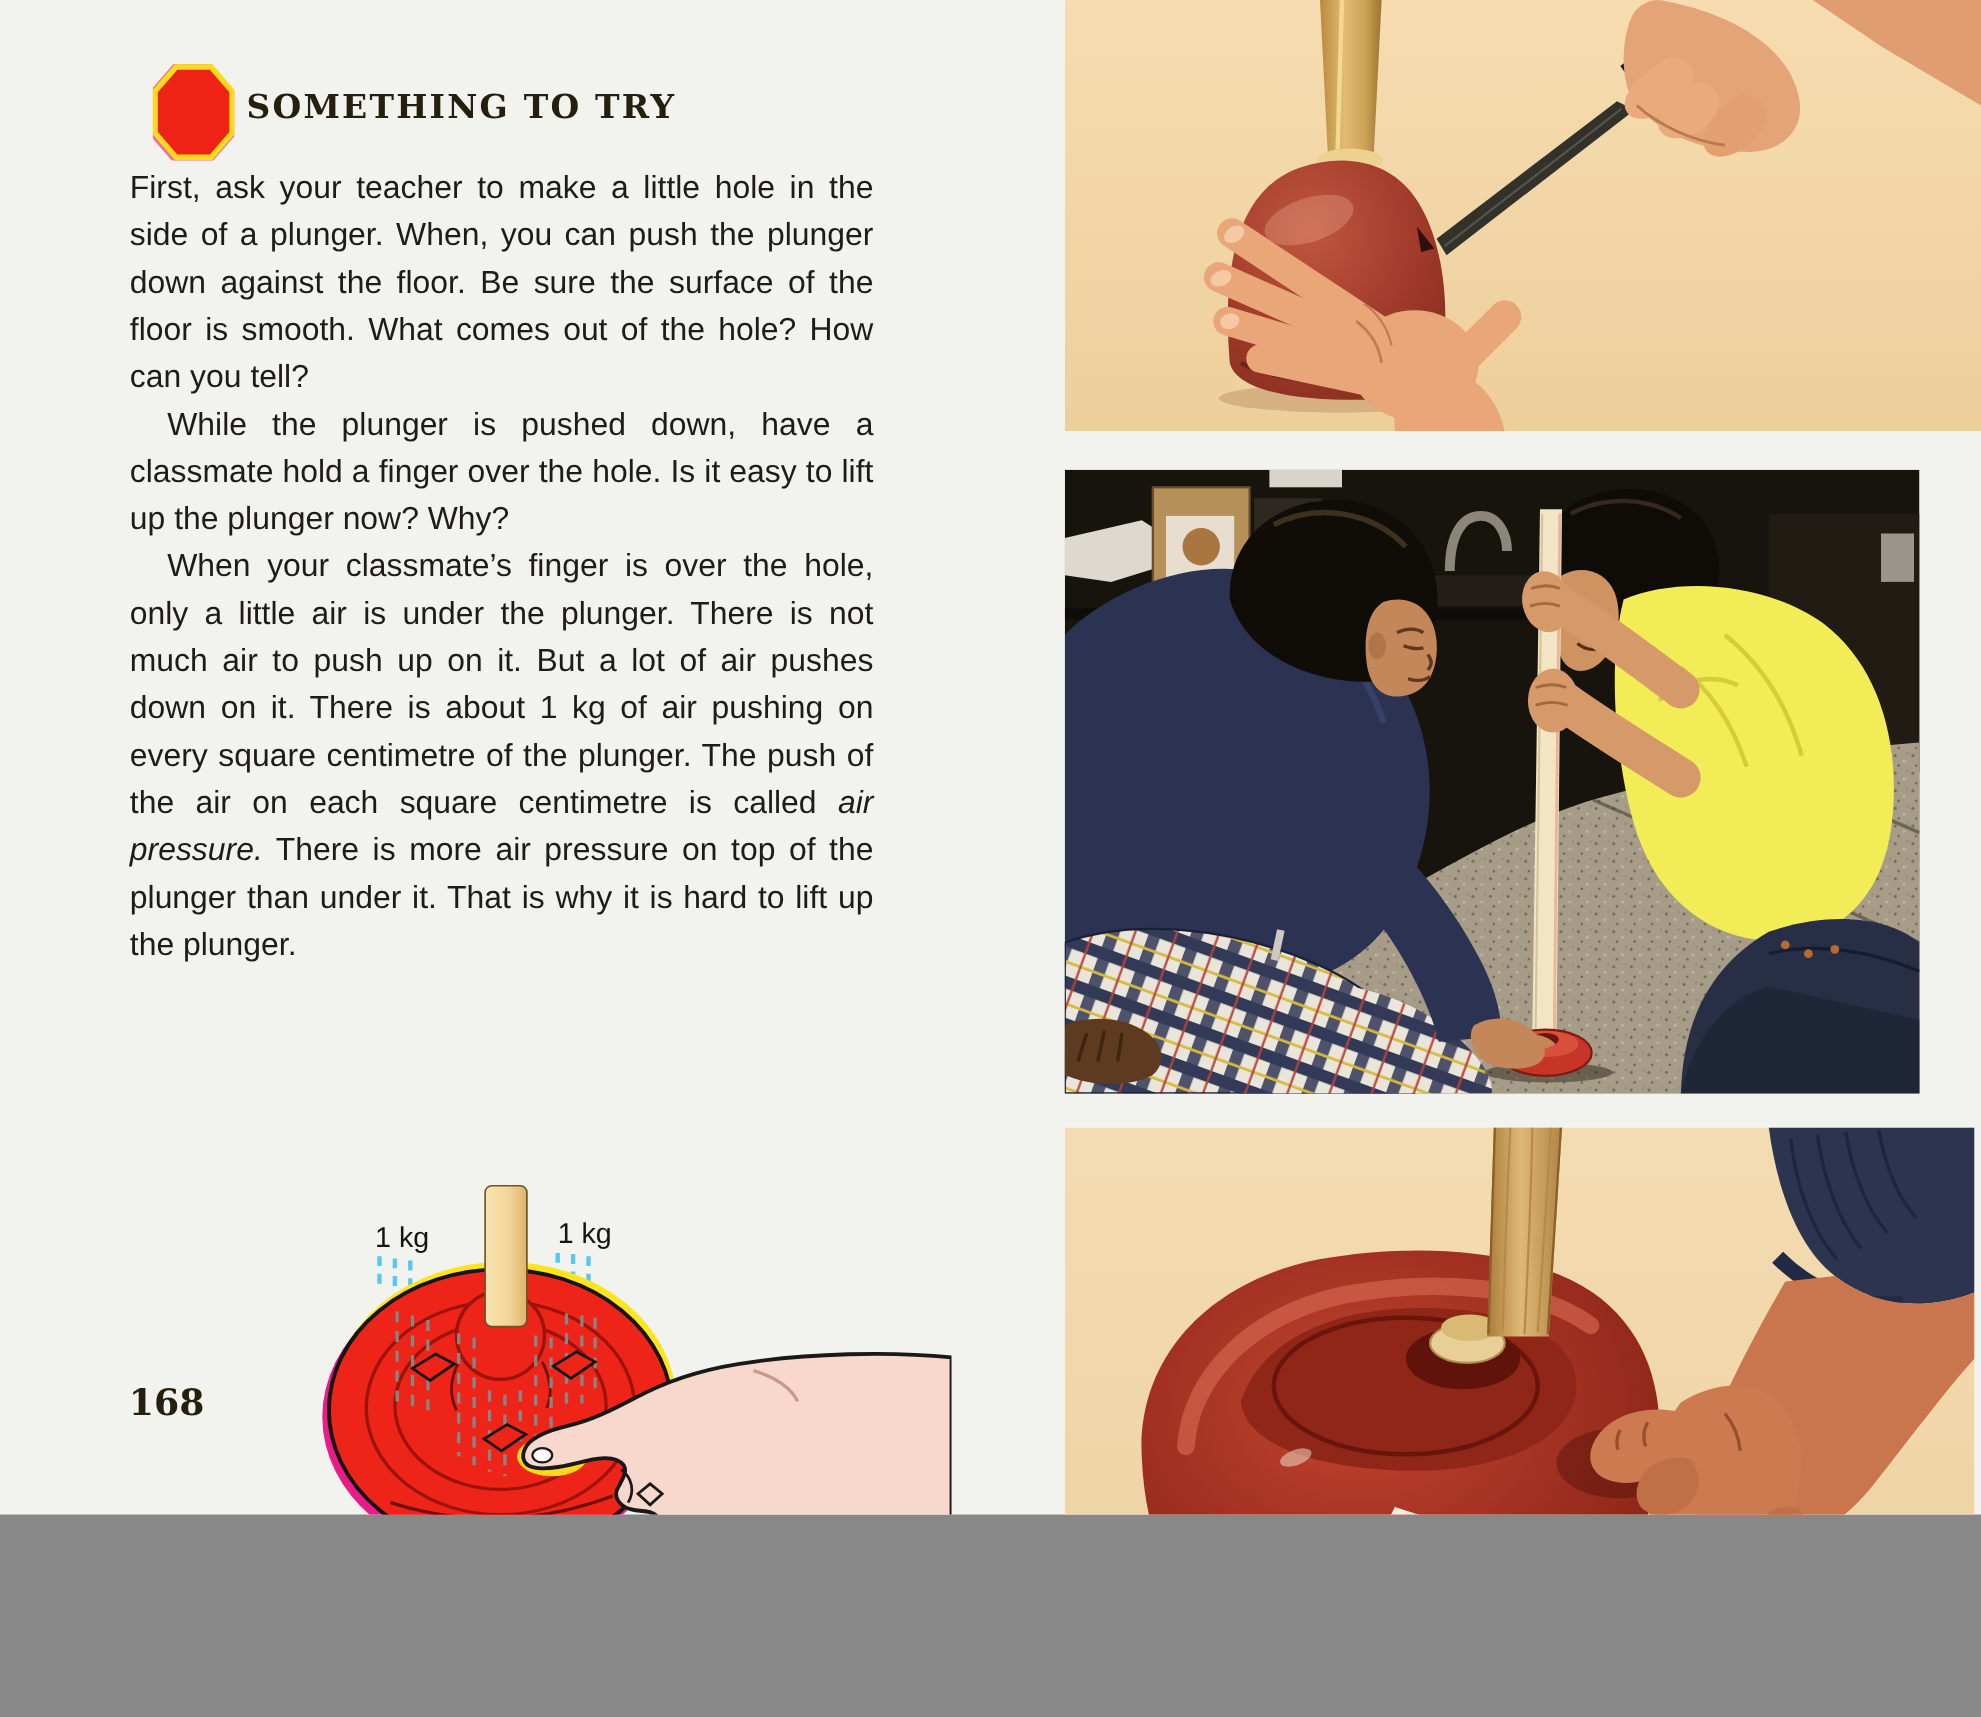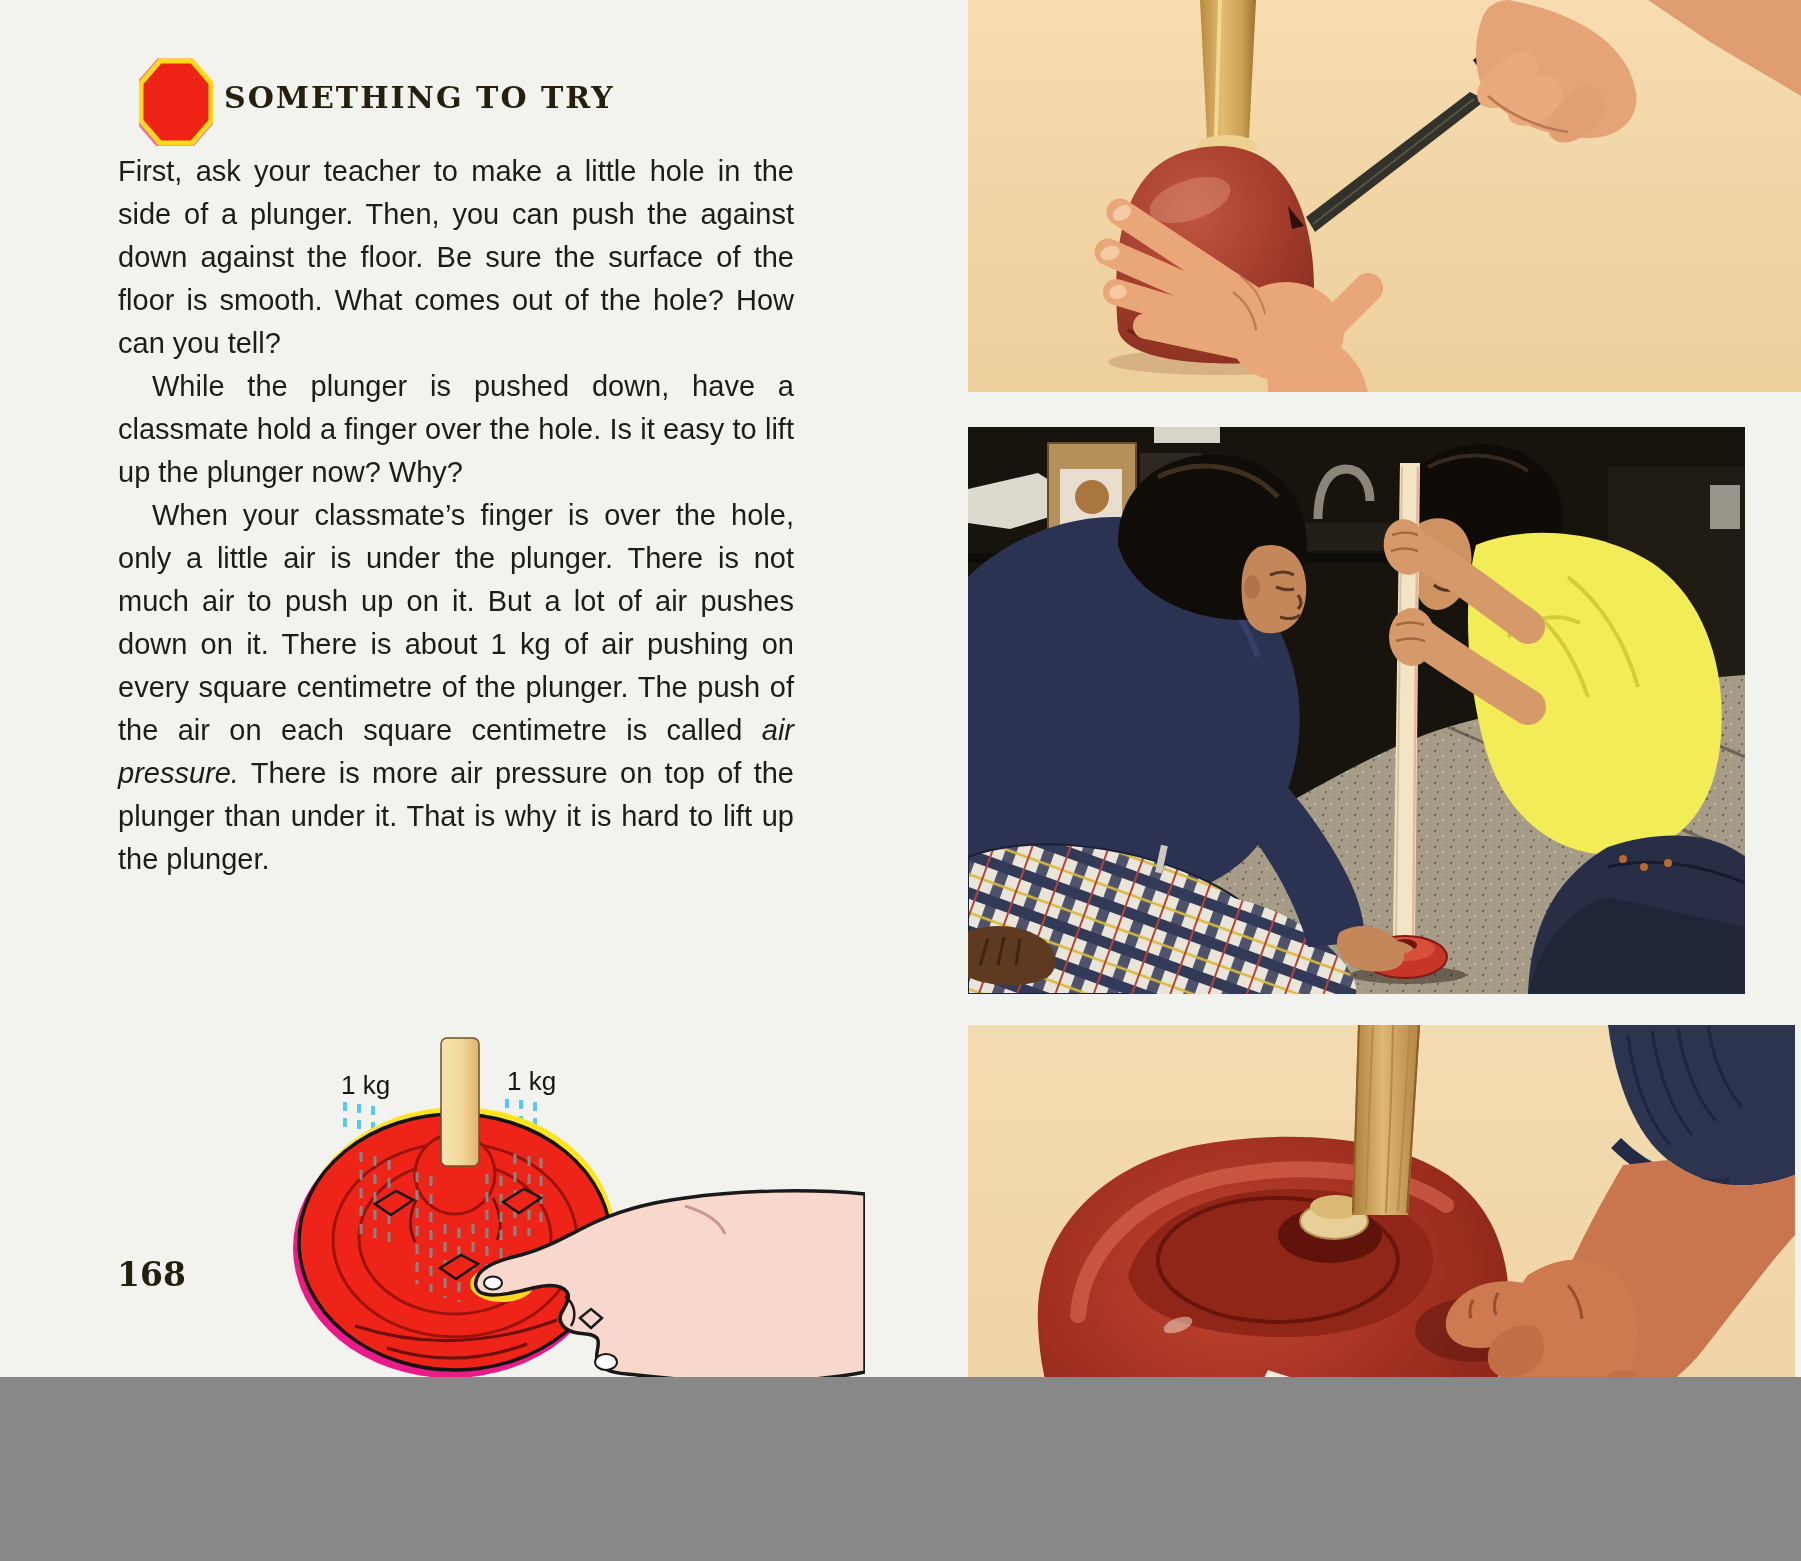--- a/index.html
+++ b/index.html
@@ -18,21 +18,21 @@
   
   .text-column{
     position:absolute; left:118px; top:150px; width:676px;
     color:#1d1c1a; font-size:29px; line-height:43px;
     text-align:justify;
   }
   .text-column p{margin:0;}
   .text-column p.indent{text-indent:34px;}
   .text-column em{font-style:italic;}
   
-  .diagram{position:absolute; left:225px; top:1010px; width:600px; height:372px;}
+  .diagram{position:absolute; left:225px; top:1050px; width:600px; height:372px;}
   .photo{position:absolute; display:block; margin:0;}
   .photo svg{display:block;}
   .photo-1{left:968px; top:0;      width:833px; height:392px;}
   .photo-2{left:968px; top:427px;  width:777px; height:567px;}
   .photo-3{left:968px; top:1025px; width:827px; height:536px;}
   
   .page-number{
     position:absolute; left:117px; top:1255px;
     font-family:"DejaVu Serif", serif; font-weight:bold;
     font-size:33px; color:#261f0e;
@@ -47,21 +47,21 @@
 
 <div class="page">
 
   <svg class="hdr-octagon" viewBox="0 0 74 88">
     <polygon points="20,2 52,2 71,24 71,62 52,84 20,84 1,62 1,24" fill="none" stroke="#f06fa0" stroke-width="7" transform="translate(0,2)"></polygon>
     <polygon points="21,3 53,3 72,25 72,63 53,85 21,85 2,63 2,25" fill="#ee2316" stroke="#ffd91c" stroke-width="5"></polygon>
   </svg>
   <h1 class="section-title">SOMETHING TO TRY</h1>
 
   <section class="text-column">
-      <p><span>First, ask your teacher to make a little hole in the side of a plunger. Then, you can push the against down against the floor. Be sure the surface of the floor is smooth. What comes out of the hole? How can you tell?</span></p>
+      <p><span>First, ask your teacher to make a little hole in the side of a plunger. When, you can push the plunger down against the floor. Be sure the surface of the floor is smooth. What comes out of the hole? How can you tell?</span></p>
       <p class="indent"><span>While the plunger is pushed down, have a classmate hold a finger over the hole. Is it easy to lift up the plunger now? Why?</span></p>
       <p class="indent"><span>When your classmate’s finger is over the hole, only a little air is under the plunger. There is not much air to push up on it. But a lot of air pushes down on it. There is about 1 kg of air pushing on every square centimetre of the plunger. The push of the air on each square centimetre is called </span><em>air pressure.</em><span> There is more air pressure on top of the plunger than under it. That is why it is hard to lift up the plunger.</span></p>
     </section>
 
   <figure class="diagram">
     <svg viewBox="0 0 600 372" width="600" height="372">
       <defs>
         <linearGradient id="gradHandle" x1="0" y1="0" x2="1" y2="0">
           <stop offset="0" stop-color="#f7e3b0"></stop>
             <stop offset=".55" stop-color="#f2d79c"></stop>

